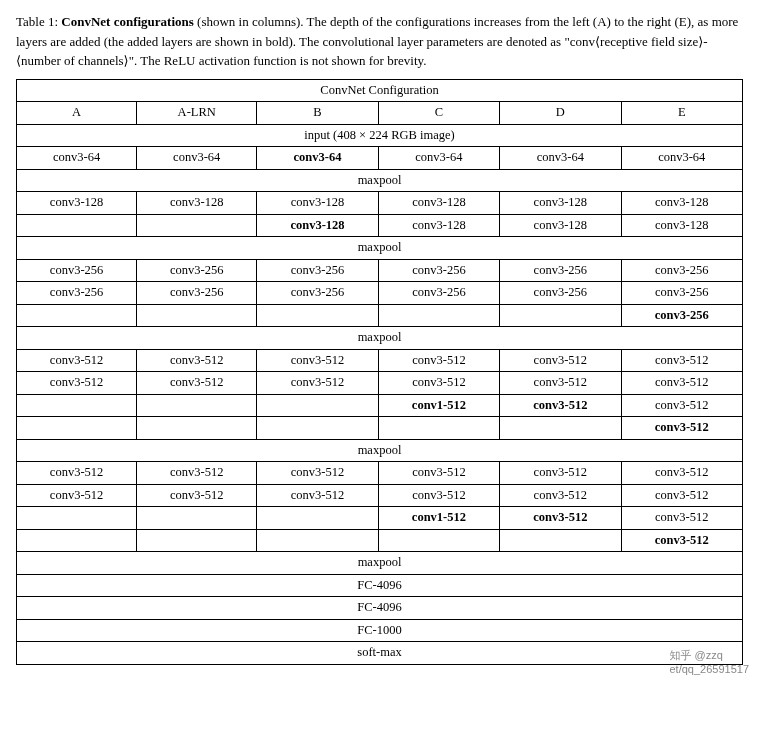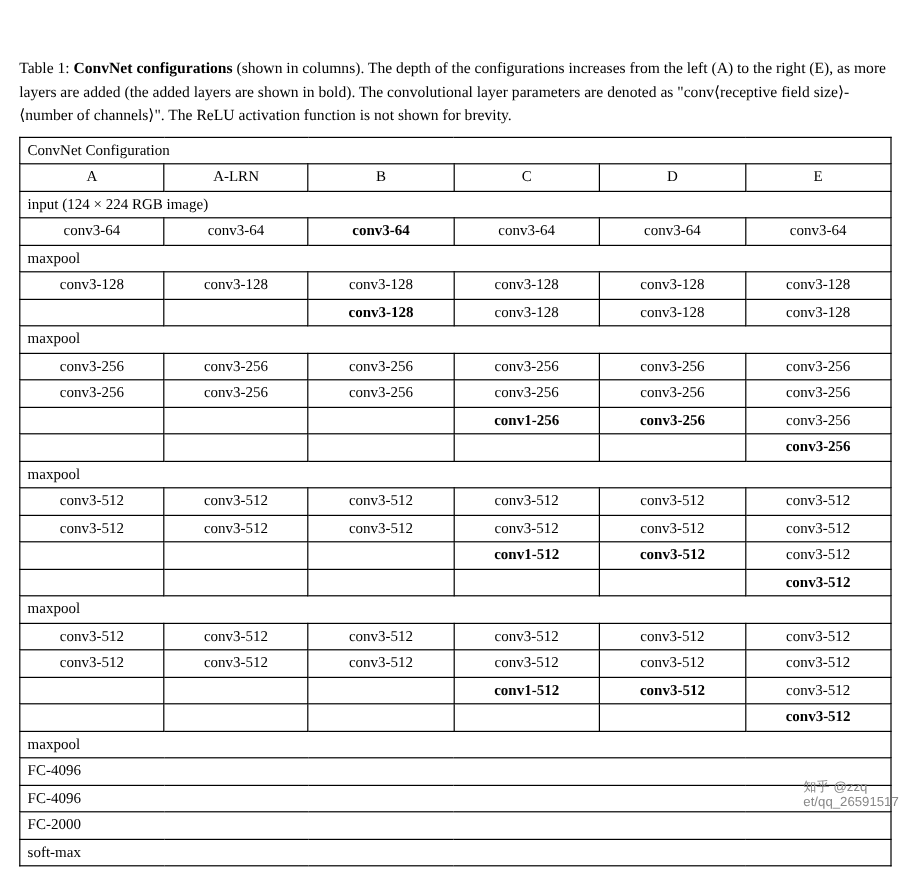--- a/index.html
+++ b/index.html
@@ -8,39 +8,38 @@
       font-family: "Times New Roman", Times, serif;
       font-size: 13px;
       color: #000;
       padding: 12px 16px;
       width: 759px;
     }
     .caption {
       margin-bottom: 8px;
       line-height: 1.5;
       font-size: 13px;
-      margin-top: 35px;
     }
     .caption b { font-weight: bold; }
 
     table {
       border-collapse: collapse;
       width: 100%;
       margin-bottom: 16px;
       font-size: 12.5px;
     }
     table td, table th {
       border: 1px solid #000;
       padding: 2px 6px;
       text-align: center;
       vertical-align: middle;
       line-height: 1.4;
     }
     .bold-cell { font-weight: bold; }
-    .span-all { text-align: left; }
+    .span-all { text-align: center; }
     .col-header { font-weight: normal; }
     .watermark {
       position: fixed;
       bottom: 60px;
       right: 10px;
       font-size: 11px;
       color: #888;
       font-family: sans-serif;
       margin-top: 28px;
     }
@@ -59,21 +58,21 @@
   </tr>
   <tr>
     <td class="col-header">A</td>
     <td class="col-header">A-LRN</td>
     <td class="col-header">B</td>
     <td class="col-header">C</td>
     <td class="col-header">D</td>
     <td class="col-header">E</td>
   </tr>
   <tr>
-    <td colspan="6" class="span-all">input (124 × 224 RGB image)</td>
+    <td colspan="6" class="span-all">input (408 × 224 RGB image)</td>
   </tr>
 
   <tr>
     <td>conv3-64</td>
     <td>conv3-64</td>
     <td class="bold-cell">conv3-64</td>
     <td>conv3-64</td>
     <td>conv3-64</td>
     <td>conv3-64</td>
   </tr>
@@ -114,31 +113,23 @@
     <td>conv3-256</td>
     <td>conv3-256</td>
     <td>conv3-256</td>
     <td>conv3-256</td>
     <td>conv3-256</td>
   </tr>
   <tr>
     <td></td>
     <td></td>
     <td></td>
-    <td class="bold-cell">conv1-256</td>
+    <td></td>
+    <td></td>
     <td class="bold-cell">conv3-256</td>
-    <td>conv3-256</td>
-  </tr>
-  <tr>
-    <td></td>
-    <td></td>
-    <td></td>
-    <td></td>
-    <td></td>
-    <td class="bold-cell">conv3-256</td>
   </tr>
   <tr>
     <td colspan="6" class="span-all">maxpool</td>
   </tr>
 
   <tr>
     <td>conv3-512</td>
     <td>conv3-512</td>
     <td>conv3-512</td>
     <td>conv3-512</td>
@@ -209,21 +200,21 @@
     <td colspan="6" class="span-all">maxpool</td>
   </tr>
 
   <tr>
     <td colspan="6" class="span-all">FC-4096</td>
   </tr>
   <tr>
     <td colspan="6" class="span-all">FC-4096</td>
   </tr>
   <tr>
-    <td colspan="6" class="span-all">FC-2000</td>
+    <td colspan="6" class="span-all">FC-1000</td>
   </tr>
   <tr>
     <td colspan="6" class="span-all">soft-max</td>
   </tr>
 </tbody>
   </table>
 
 <div class="watermark">知乎 @zzq<br>et/qq_26591517</div>
 
 </body></html>

